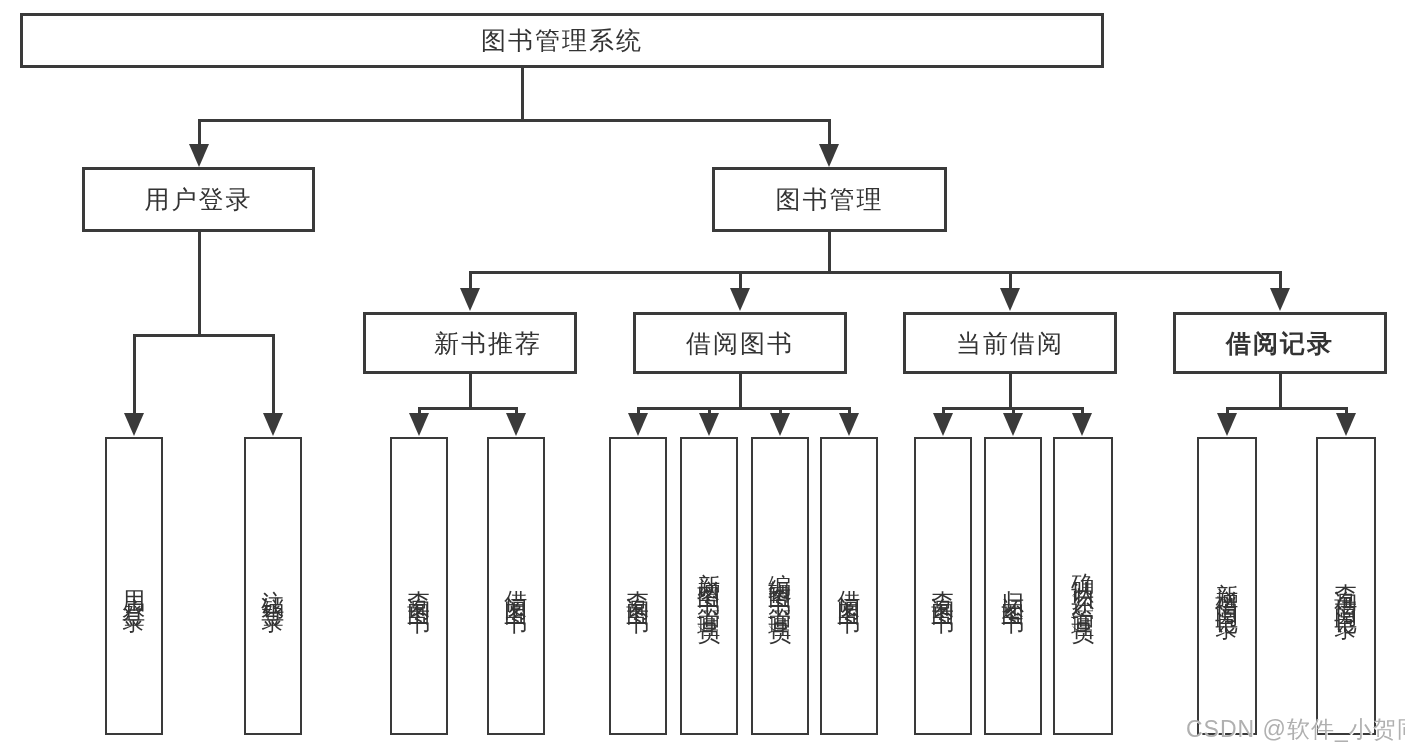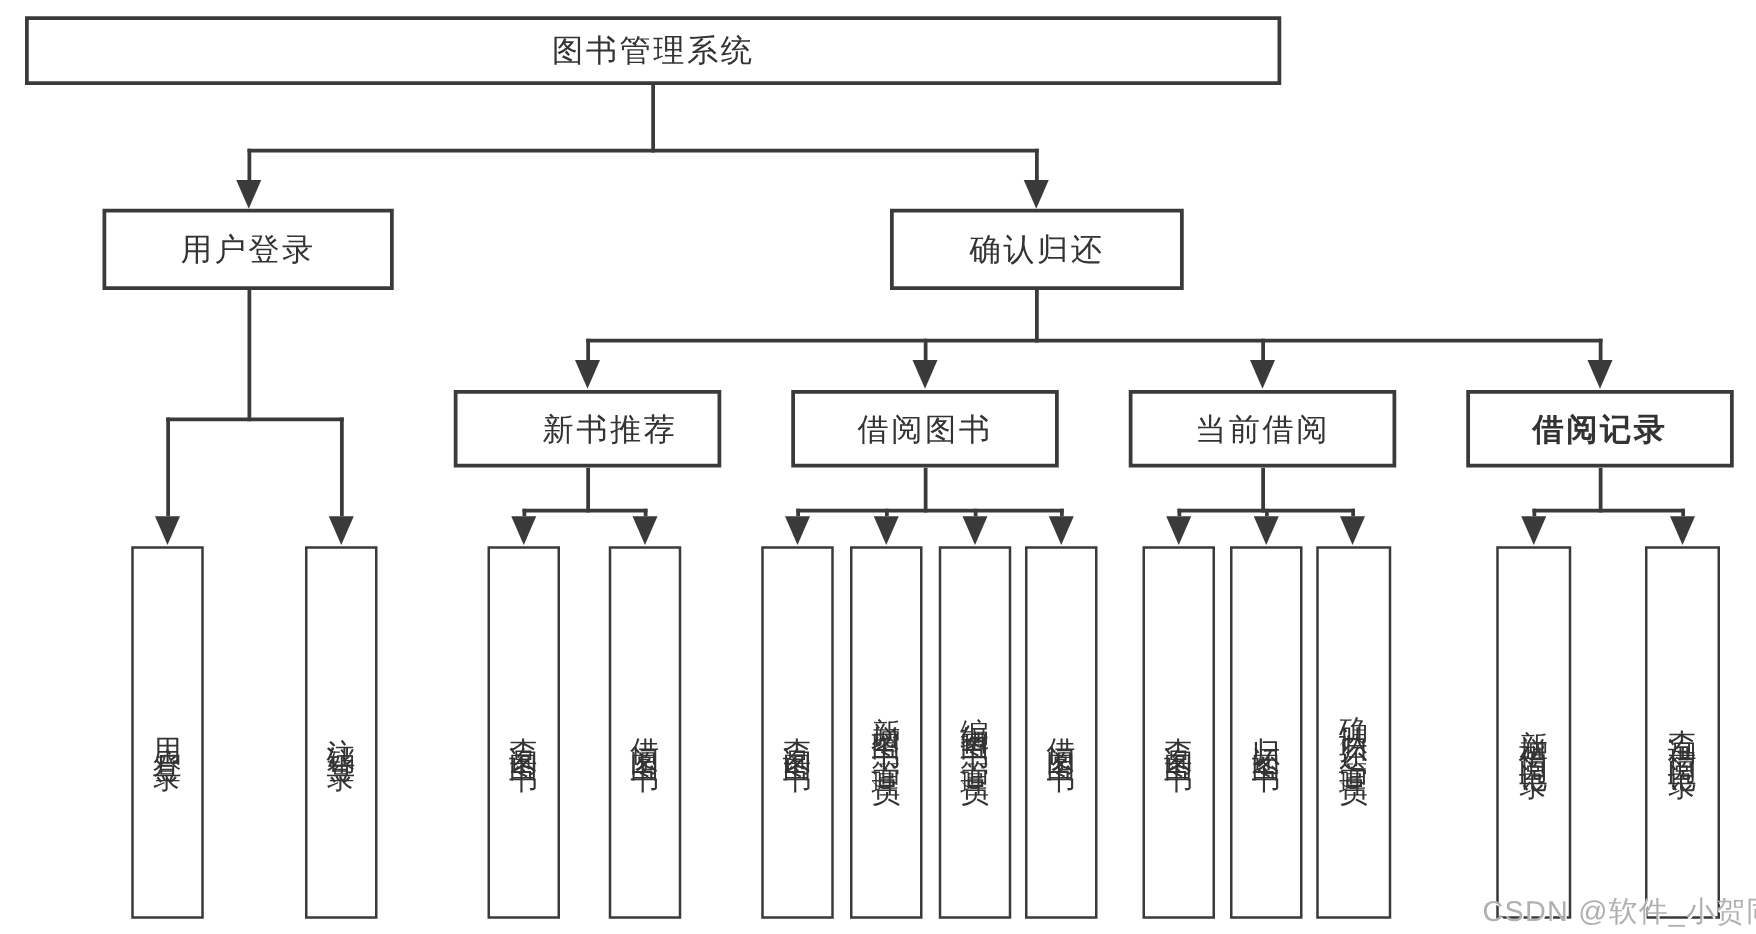--- a/index.html
+++ b/index.html
@@ -70,29 +70,29 @@
     white-space: nowrap;
     z-index: 6;
     text-shadow: 1px 1px 0 #ffffff;
   }
 </style>
 </head>
 <body>
 
 <div class="canvas">
 
-  <div class="node" style="left:20px; top:13px; width:1005px; height:55px;">
+  <div class="node" style="left:20px; top:13px; width:1084px; height:55px;">
     <span class="hlabel">图书管理系统</span>
   </div>
 
   <div class="node" style="left:82px; top:167px; width:233px; height:65px;">
     <span class="hlabel">用户登录</span>
   </div>
   <div class="node" style="left:712px; top:167px; width:235px; height:65px;">
-    <span class="hlabel">确认归还</span>
+    <span class="hlabel">图书管理</span>
   </div>
 
   <div class="node" style="left:363px; top:312px; width:214px; height:62px;padding-left:36px;">
     <span class="hlabel">新书推荐</span>
   </div>
   <div class="node" style="left:633px; top:312px; width:214px; height:62px;">
     <span class="hlabel">借阅图书</span>
   </div>
   <div class="node" style="left:903px; top:312px; width:214px; height:62px;">
     <span class="hlabel">当前借阅</span>

